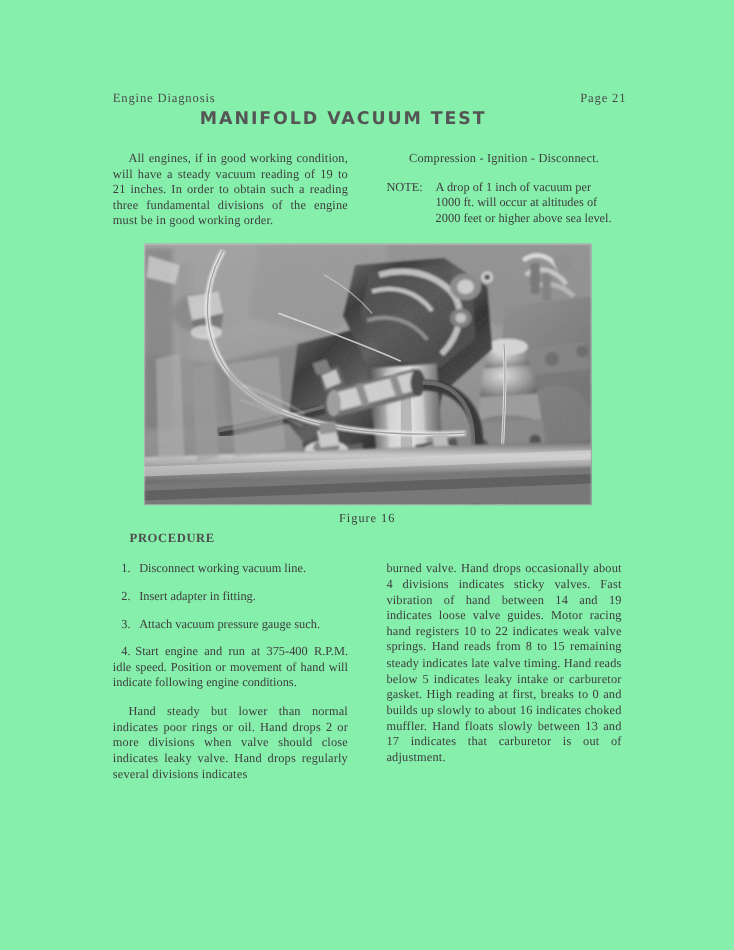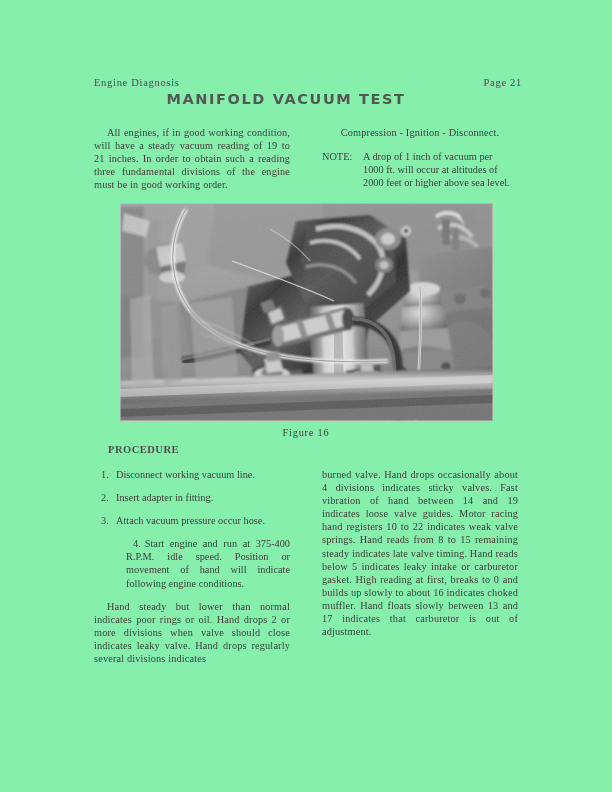--- a/index.html
+++ b/index.html
@@ -174,21 +174,20 @@
     color: #3d3d3d;
     text-align: justify;
   }
   ol.steps li .num {
     position: absolute;
     left: 7px;
     top: 0;
   }
   ol.steps li.multiline {
     padding-left: 0;
-    margin-left: 32px;
   }
   ol.steps li.multiline .num {
     position: static;
     margin-left: 7px;
     margin-right: 4px;
   }
 </style>
 </head>
 <body>
 
@@ -431,21 +430,21 @@
         <li>
           <span class="num">1.</span>
           <span>Disconnect  working  vacuum  line.</span>
         </li>
         <li>
           <span class="num">2.</span>
           <span>Insert  adapter  in  fitting.</span>
         </li>
         <li>
           <span class="num">3.</span>
-          <span>Attach vacuum pressure occur hose.</span>
+          <span>Attach vacuum pressure gauge such.</span>
         </li>
         <li class="multiline">
           <span class="num">4.</span><span>Start  engine  and  run  at  375-400 R.P.M. idle speed.  Position or movement of hand  will  indicate  following   engine conditions.</span>
         </li>
       </ol>
       <p class="just indent" style="margin-top:4px;">Hand steady but lower than normal indicates  poor  rings  or  oil.   Hand  drops 2 or more divisions when  valve   should close indicates leaky valve.  Hand  drops regularly   several   divisions   indicates</p>
     </div>
     <div class="col-r">
       <p class="just">burned  valve.   Hand  drops  occasionally about 4 divisions indicates sticky valves.  Fast vibration of hand between  14 and  19 indicates loose valve guides. Motor racing hand  registers  10  to  22 indicates  weak valve  springs.  Hand  reads  from  8  to  15 remaining   steady   indicates   late   valve timing.   Hand  reads  below  5  indicates leaky  intake  or  carburetor  gasket.   High reading  at  first, breaks  to  0  and  builds up  slowly  to  about  16  indicates   choked muffler.   Hand  floats  slowly  between  13 and  17 indicates  that  carburetor  is   out of  adjustment.</p>
     </div>

